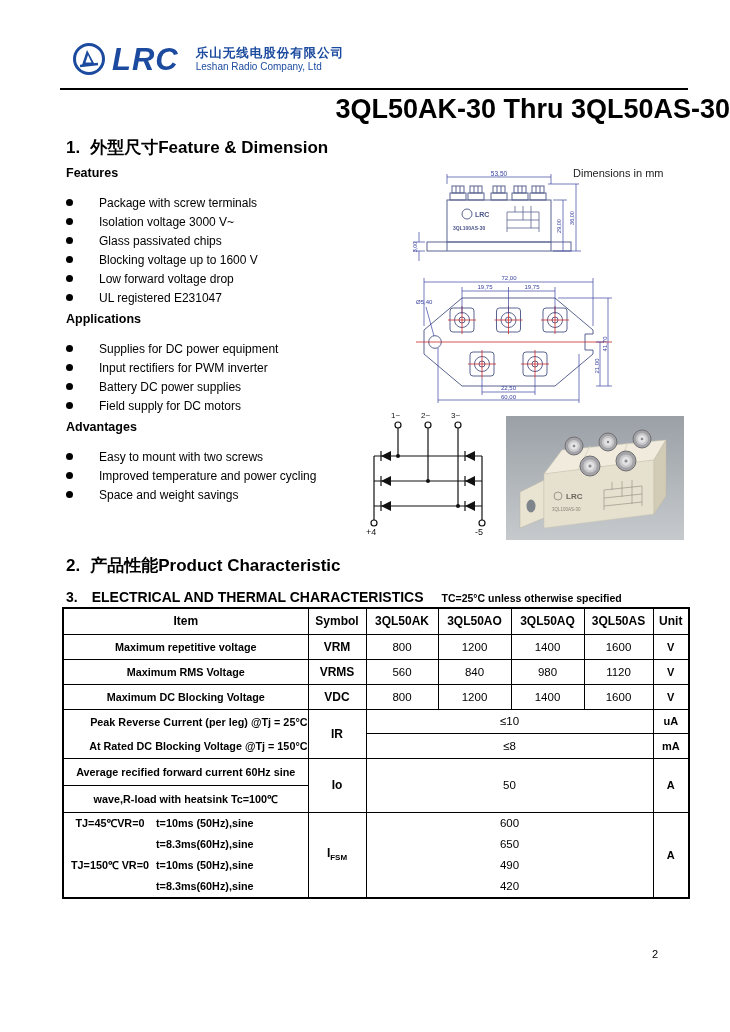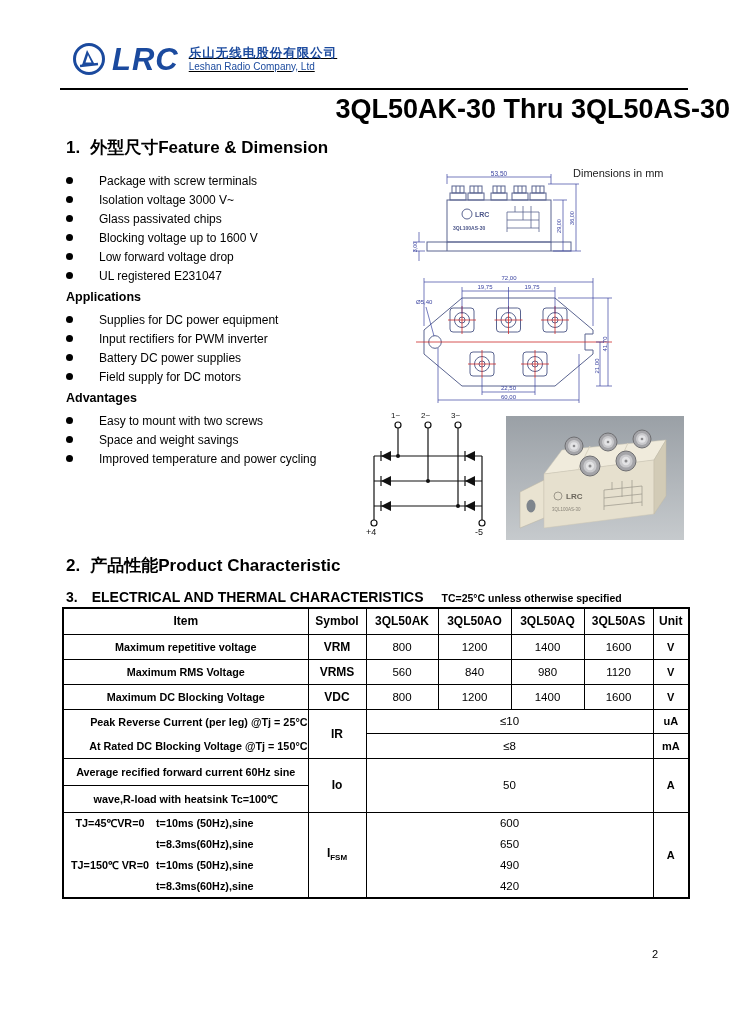--- a/index.html
+++ b/index.html
@@ -5,34 +5,34 @@
   html,body{margin:0;padding:0;background:#ffffff;}
   .page{
     position:relative;width:730px;height:1032px;background:#ffffff;
     font-family:"Liberation Sans",sans-serif;color:#000;overflow:hidden;
   }
   .abs{position:absolute;}
 
   
   .logo-row{position:absolute;left:72px;top:42px;display:flex;align-items:center;gap:6px;}
   .logo-lrc{font-size:31px;font-weight:bold;font-style:italic;color:#1b4a9e;letter-spacing:1px;line-height:1;}
-  .logo-texts{display:flex;flex-direction:column;justify-content:flex-start;margin-left:4px;text-decoration:underline;}
+  .logo-texts{display:flex;flex-direction:column;justify-content:flex-start;margin-left:11px;}
   .logo-cn{font-size:12.5px;font-weight:bold;color:#1b4a9e;letter-spacing:1px;line-height:1.2;}
   .logo-en{font-size:10px;color:#1b4a9e;line-height:1.2;}
   .header-rule{position:absolute;left:60px;top:88px;width:628px;height:2px;background:#000;}
 
   .title{position:absolute;left:0;top:94px;width:730px;text-align:right;font-size:27px;font-weight:bold;}
 
   .sec-heading{position:absolute;font-size:17px;font-weight:bold;}
   .sec-heading .num{margin-right:10px;}
 
   
   .left-col{position:absolute;left:66px;top:165px;width:300px;font-size:12px;}
   .group-title{font-weight:bold;font-size:12.5px;margin:1px 0 4px 0;}
-  .blist{list-style:none;margin:9px 0 2px 0;padding:0;}
+  .blist{list-style:none;margin:16px 0 2px 0;padding:0;}
   .blist li{display:flex;align-items:baseline;height:19px;}
   .bullet{width:7px;height:7px;border-radius:50%;background:#000;flex:0 0 7px;margin-right:26px;position:relative;top:-1px;}
 
   .dims-note{position:absolute;left:573px;top:167px;font-size:11px;color:#222;}
 
   
   .sec3{position:absolute;left:66px;top:589px;font-size:14px;font-weight:bold;display:flex;align-items:baseline;}
   .sec3 .num{margin-right:14px;}
   .sec3 .cond{font-size:10.5px;margin-left:18px;}
 
@@ -76,20 +76,21 @@
   </div>
   <div class="header-rule"></div>
 
   <div class="title">3QL50AK-30 Thru 3QL50AS-30</div>
 
   <div class="sec-heading" style="left:66px;top:136px;">
     <span class="num">1.</span><span>外型尺寸</span><span>Feature &amp; Dimension</span>
   </div>
 
   <div class="left-col">
+    <div class="group-title">Features</div>
     <ul class="blist">
       <li>
           <span class="bullet"></span>
           <span>Package with screw terminals</span>
         </li>
       <li>
           <span class="bullet"></span>
           <span>Isolation voltage 3000 V~</span>
         </li>
       <li>
@@ -129,25 +130,25 @@
         </li>
     </ul>
     <div class="group-title">Advantages</div>
     <ul class="blist">
       <li>
           <span class="bullet"></span>
           <span>Easy to mount with two screws</span>
         </li>
       <li>
           <span class="bullet"></span>
+          <span>Improved temperature and power cycling</span>
+        </li>
+      <li>
+          <span class="bullet"></span>
           <span>Space and weight savings</span>
-        </li>
-      <li>
-          <span class="bullet"></span>
-          <span>Improved temperature and power cycling</span>
         </li>
     </ul>
   </div>
 
   <div class="dims-note">Dimensions in mm</div>
 
   <svg class="abs" style="left:411px;top:170px;" width="178" height="103" viewBox="0 0 178 103">
     <g stroke="#5a6490" stroke-width="1" fill="none">
 
       <g>

